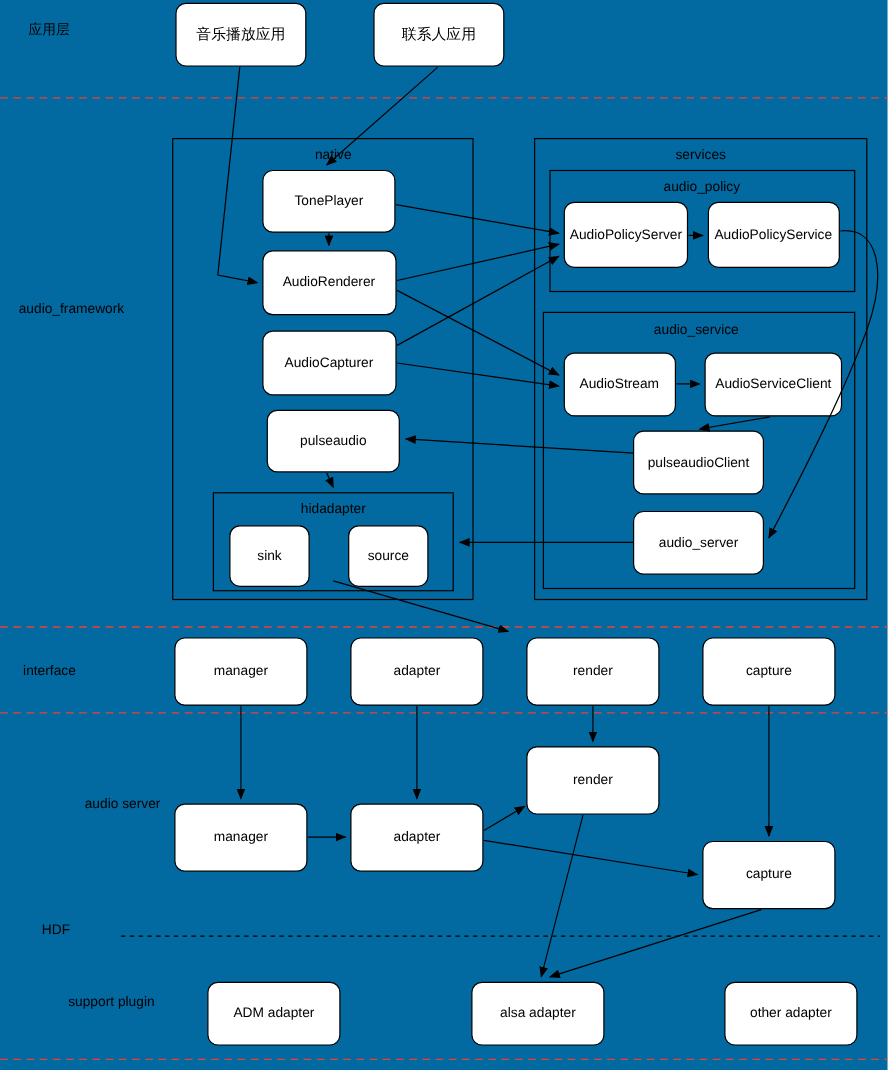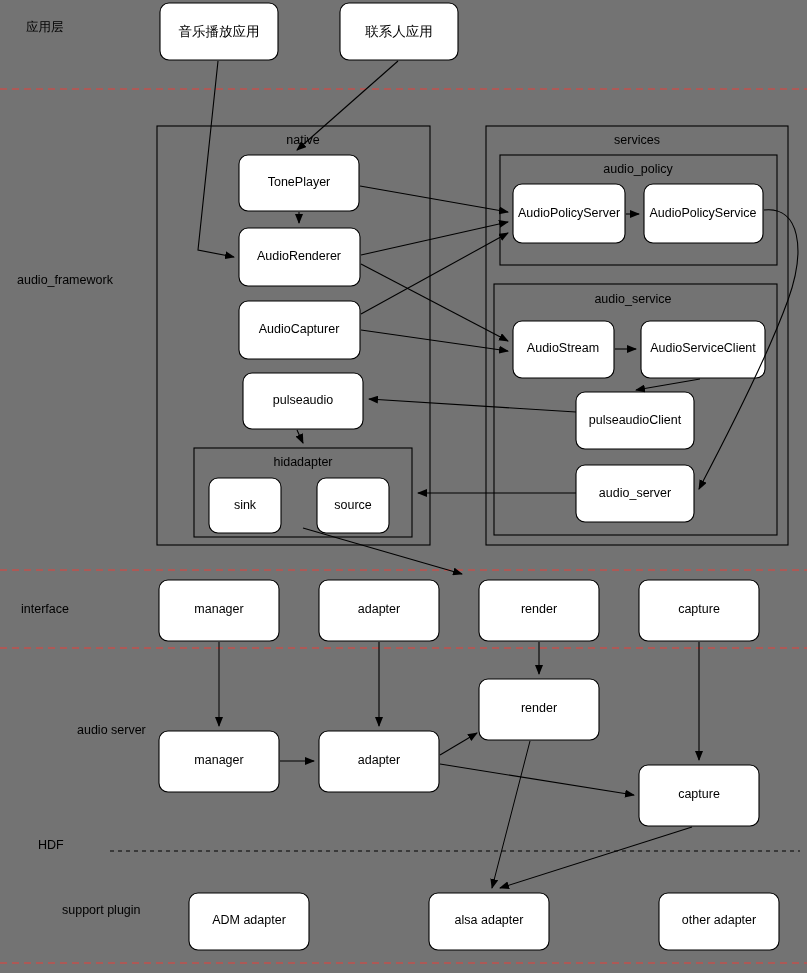--- a/index.html
+++ b/index.html
@@ -1,17 +1,17 @@
 <!DOCTYPE html>
 <html><head>
 <meta charset="utf-8">
 <style>
   html,body{margin:0;padding:0;background:#ffffff;}
   body{width:807px;height:973px;font-family:"Liberation Sans",sans-serif;}
-  #stage{position:relative;width:807px;height:973px;overflow:hidden;background:#737373;}
+  #stage{position:relative;width:807px;height:973px;overflow:hidden;background:#0369a1;}
   svg{position:absolute;left:0;top:0;width:807px;height:973px;}
   .bx{fill:#ffffff;stroke:#000000;stroke-width:1.1;}
   .bx-sq{fill:none;stroke:#000000;stroke-width:1.1;}
   .ln{stroke:#000000;stroke-width:1.1;fill:none;}
   .ln-thin{stroke:#000000;stroke-width:1;fill:none;}
   .dash-red{stroke:#e8413a;stroke-width:1.2;fill:none;stroke-dasharray:7 5;}
   .dash-blk{stroke:#000000;stroke-width:1;fill:none;stroke-dasharray:4 4;}
   text{font-family:"Liberation Sans",sans-serif;fill:#000000;}
   .t-box{font-size:12.5px;text-anchor:middle;dominant-baseline:middle;}
   .t-cn{font-size:13.5px;text-anchor:middle;dominant-baseline:middle;}

